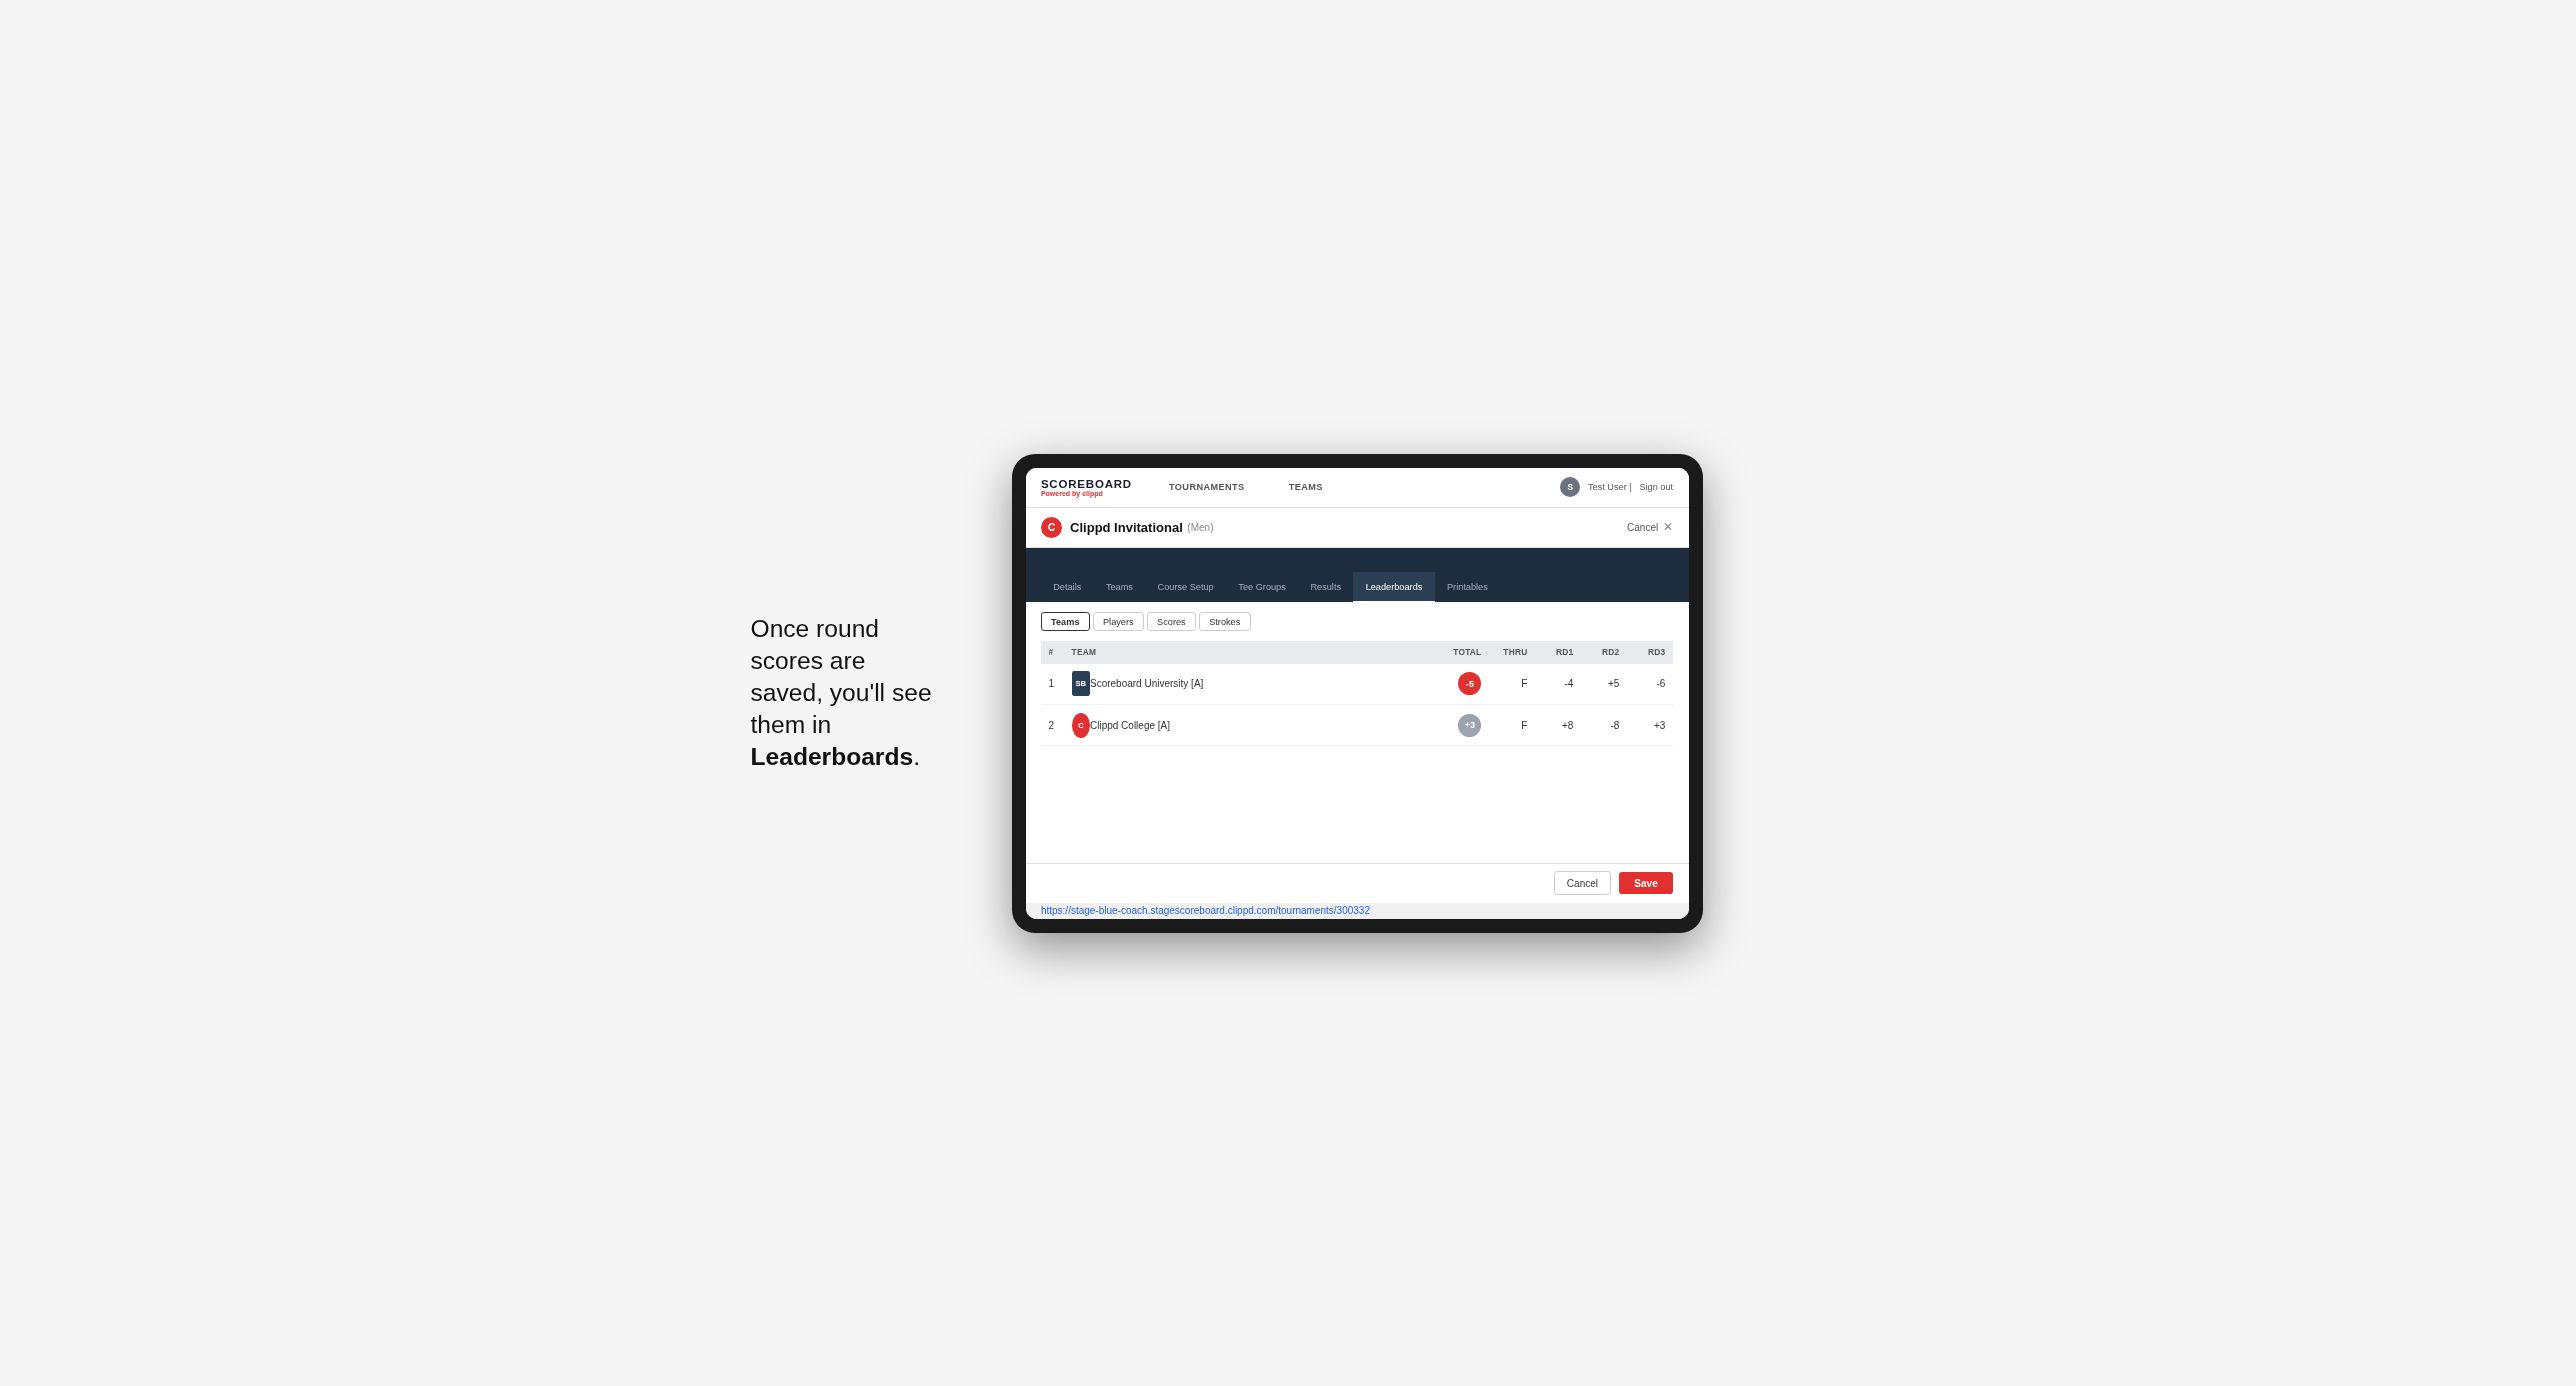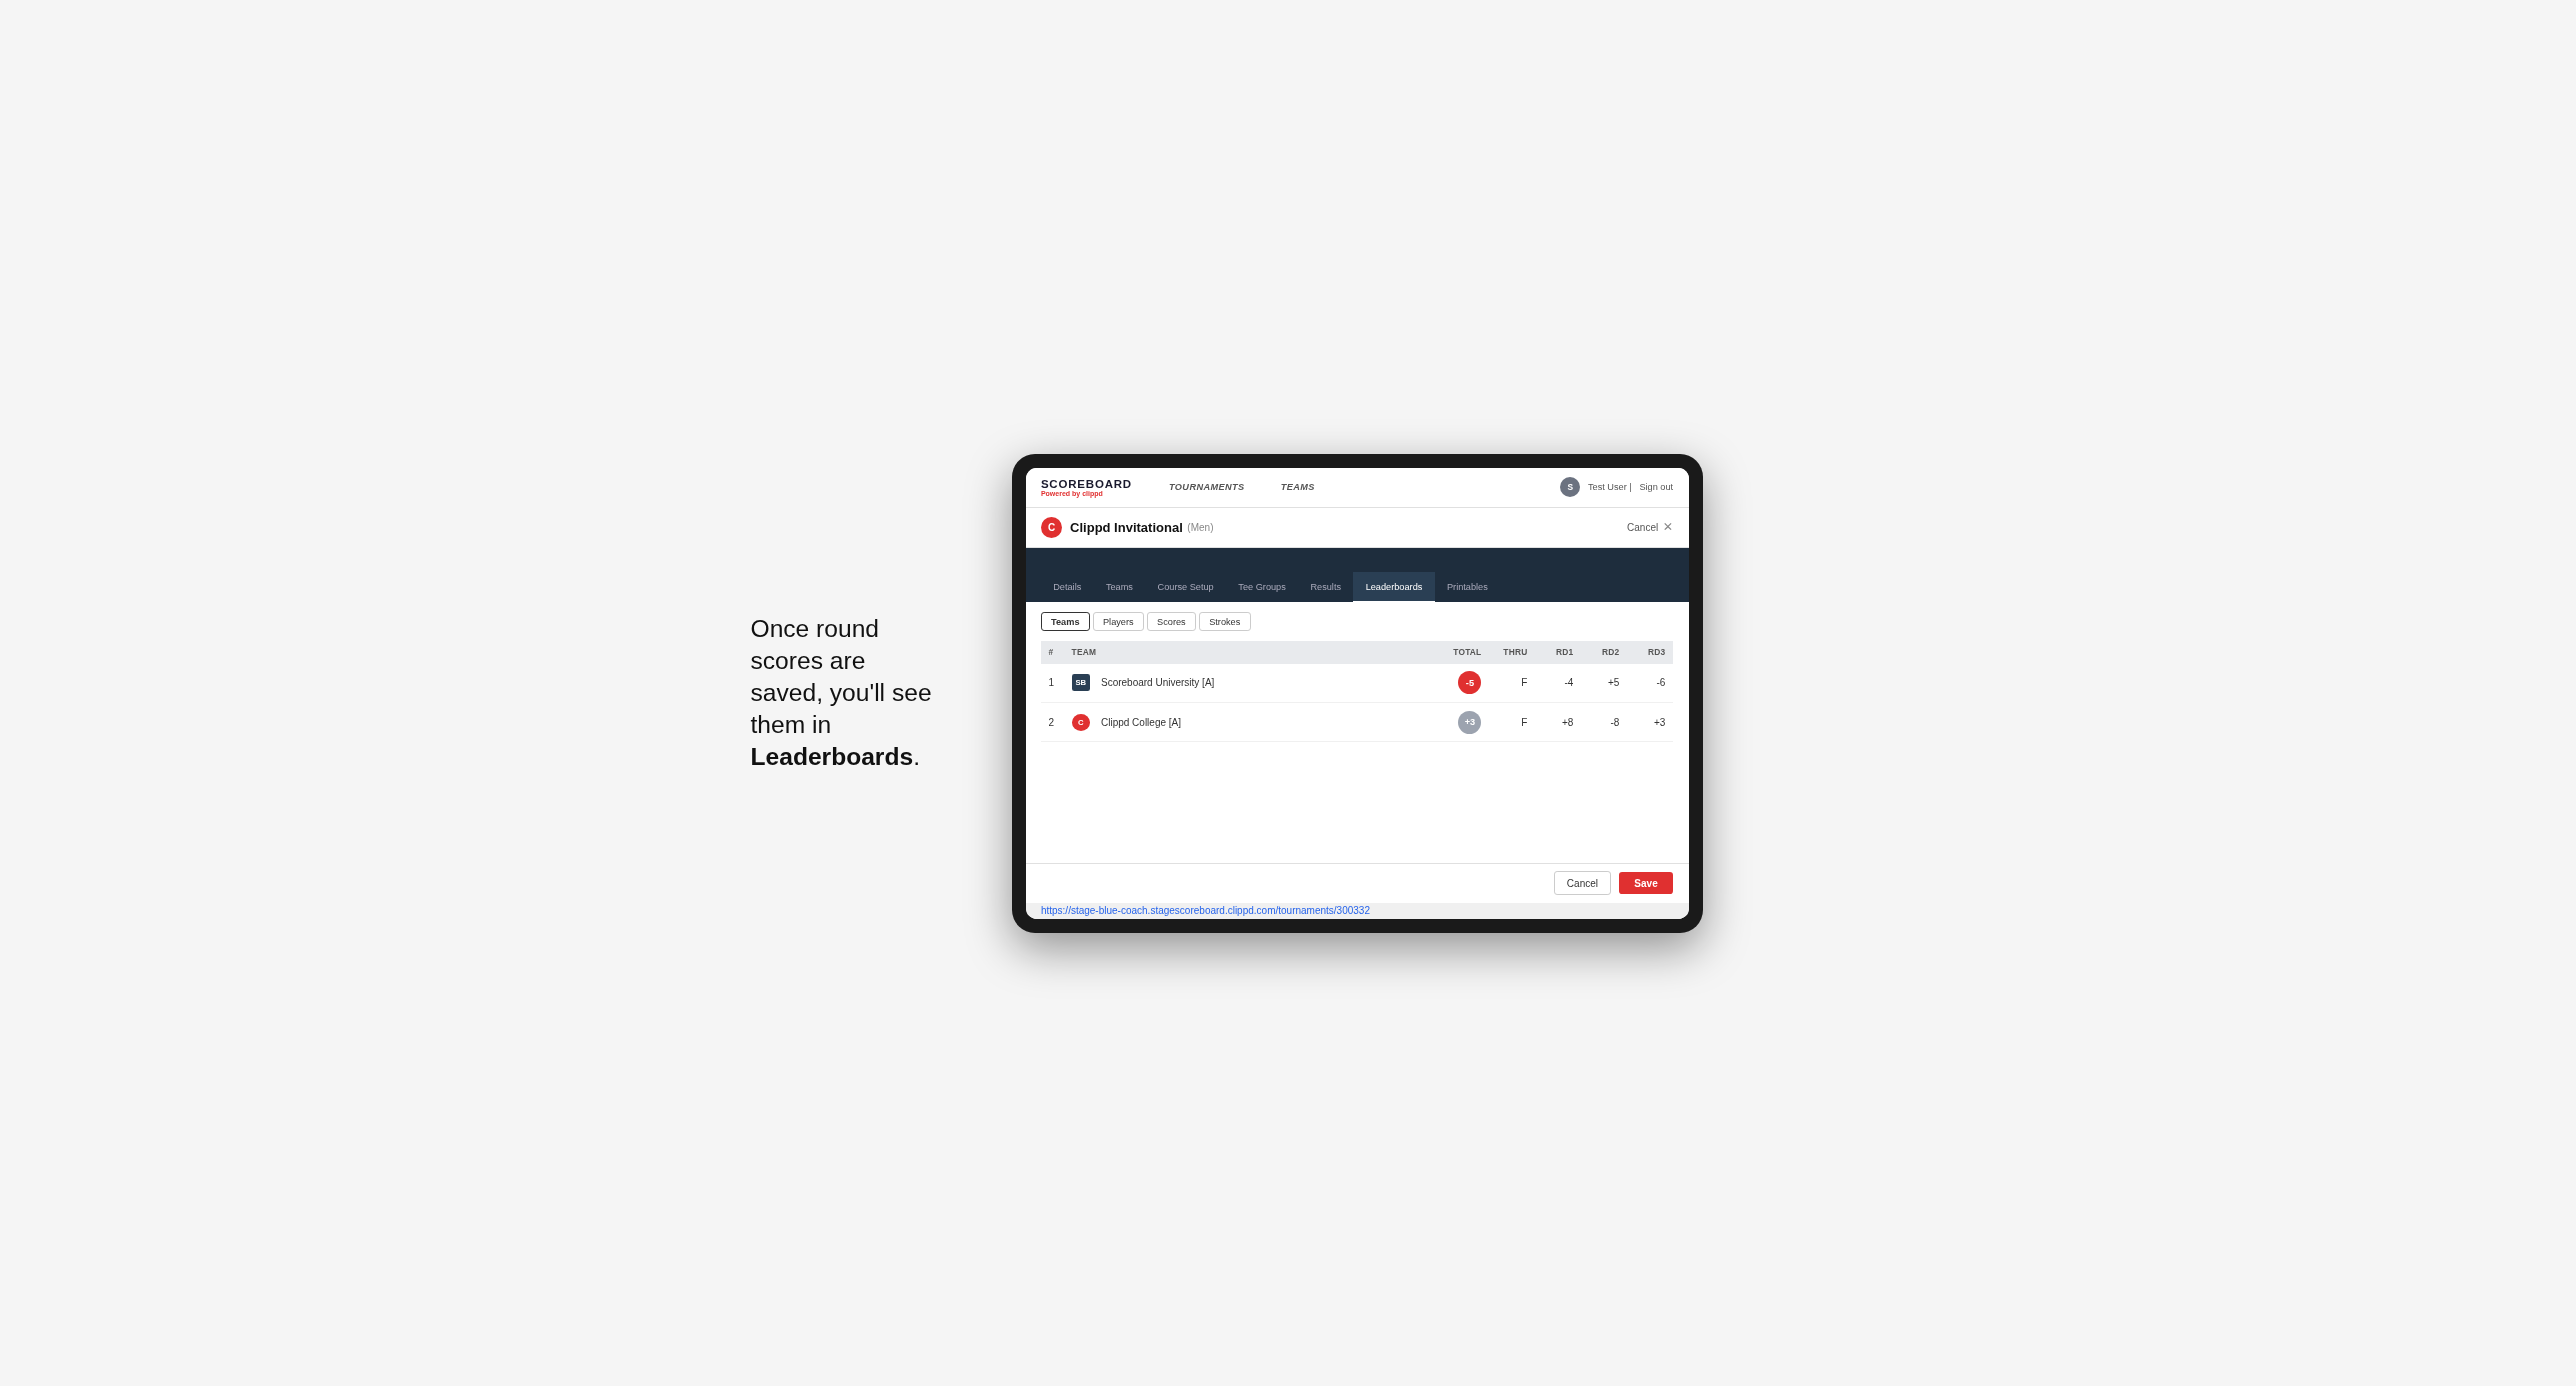--- a/index.html
+++ b/index.html
@@ -75,23 +75,22 @@
       color: #888;
     }
 
     .logo-powered span {
       color: #e03030;
       font-weight: 600;
     }
 
     .nav-items {
       display: flex;
-      gap: 8px;
+      gap: 16px;
       flex: 1;
-      font-style: italic;
     }
 
     .nav-item {
       padding: 0 14px;
       height: 40px;
       display: flex;
       align-items: center;
       font-size: 9.2px;
       font-weight: 600;
       color: #555;
@@ -255,28 +254,28 @@
       color: #333;
       font-size: 10px;
     }
 
     .leaderboard-table td.right {
       text-align: right;
     }
 
     .team-logo {
       width: 18.4px;
-      height: 17px;
+      height: 25px;
       border-radius: 2.3px;
       display: inline-flex;
       align-items: center;
       justify-content: center;
       font-size: 7.7px;
       font-weight: 700;
-      margin-right: 11px;
+      margin-right: 0;
       vertical-align: middle;
     }
 
     .team-logo.dark {
       background: #2a3f54;
       color: #fff;
     }
 
     .team-logo.red {
       background: #e03030;

